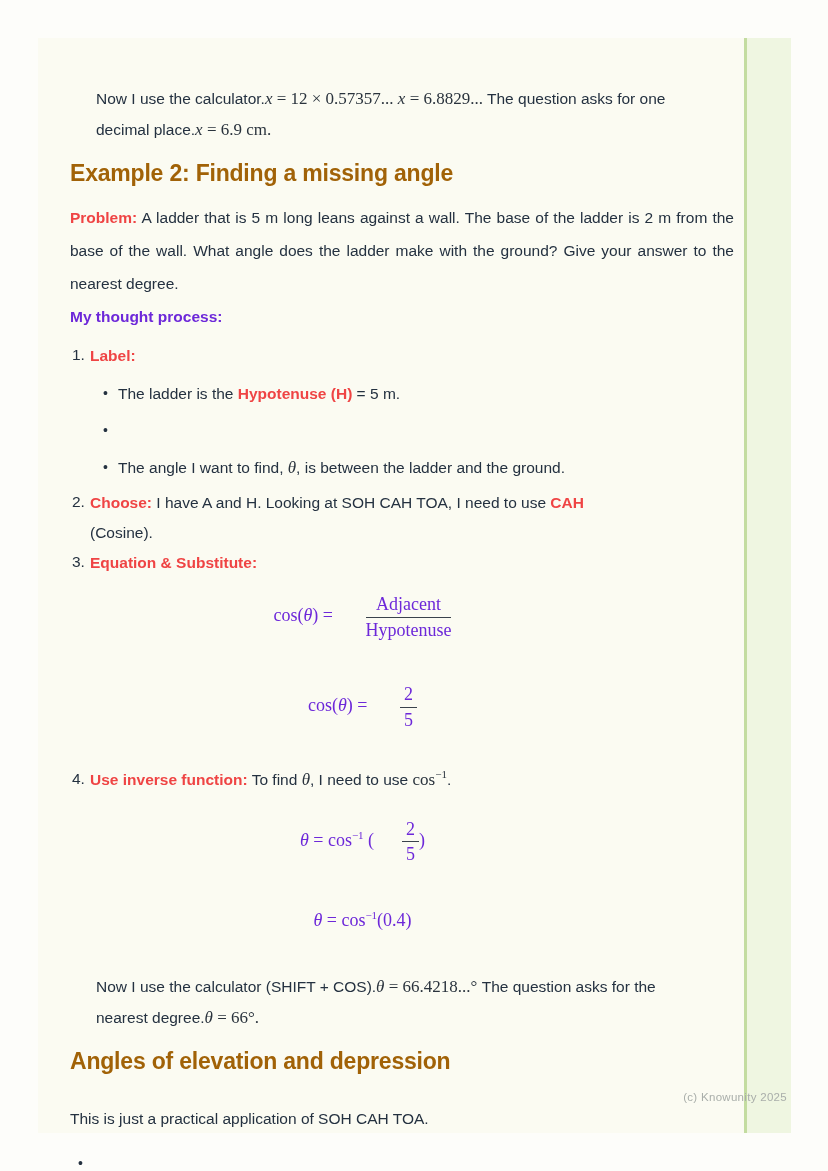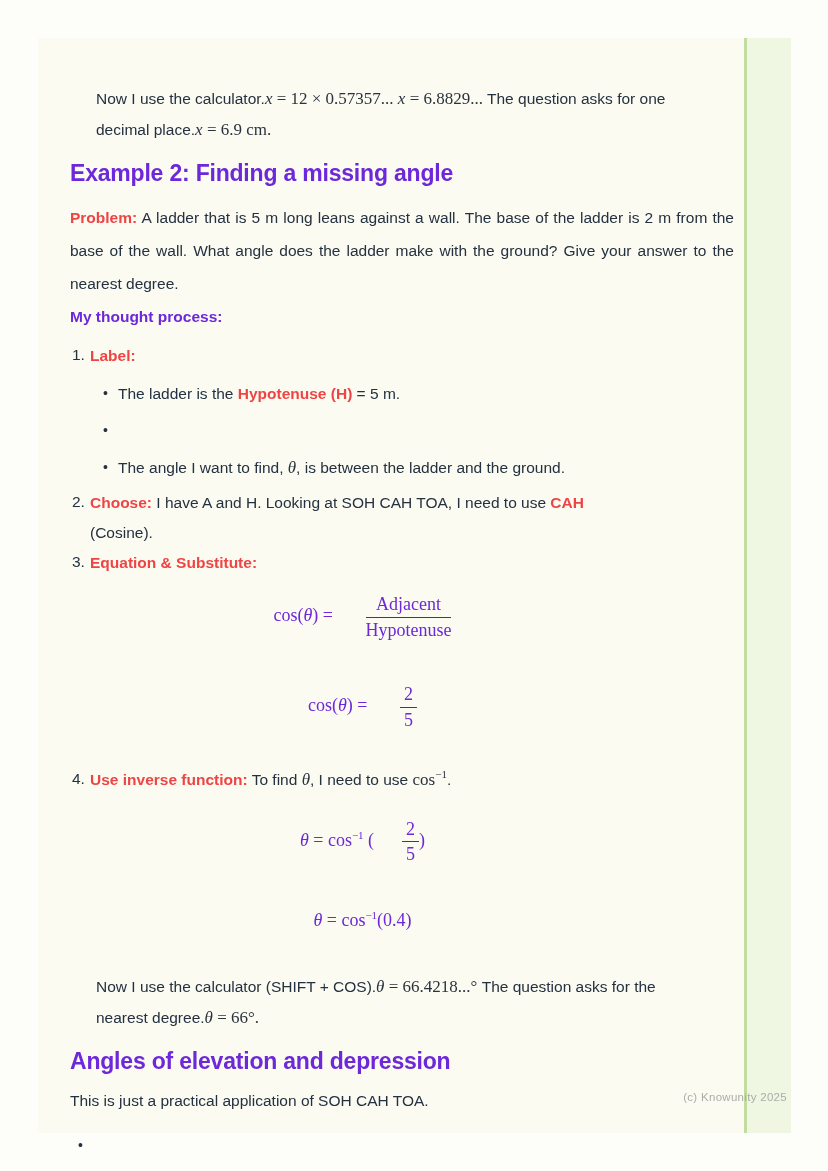--- a/index.html
+++ b/index.html
@@ -29,21 +29,21 @@
     font-size:15.5px; line-height:31px;
   }
   .math {
     font-family:"Liberation Serif","DejaVu Serif",serif;
     font-size:17px; color:#2a333d;
   }
   .math .var, .var { font-style:italic; font-family:"Liberation Serif","DejaVu Serif",serif; }
   sup.msup { font-size:11px; vertical-align:super; line-height:0; }
   h2.green {
     margin:14px 0 0 0; font-size:23px; line-height:28px;
-    color:#6d28d9; font-weight:700; letter-spacing:-0.2px;
+    color:#a16207; font-weight:700; letter-spacing:-0.2px;
   }
   .problem-para {
     margin-top:14px; width:664px; text-align:justify;
     font-size:15.5px; line-height:33px;
   }
   .bold { font-weight:700; color:#ef4444; }
   .thought { margin-top:3px; font-size:15.5px; line-height:28px; font-weight:700; color:#6d28d9; }
   .li { display:flex; margin-left:2px; font-size:15.5px; line-height:28px; }
   .li .num { width:18px; flex:none; }
   .li .li-body { width:552px; line-height:30px; }
@@ -63,21 +63,21 @@
   .eq2 { margin-top:44px; }
   .eq3 { margin-top:24px; }
   .eq4 { margin-top:40px; }
   .frac {
     display:inline-block; vertical-align:middle;
     text-align:center; line-height:1.15;margin-left:28px;
   }
   .frac .fnum { display:block; padding:0 4px 2px 4px; border-bottom:1.4px solid #3a424c; }
   .frac .fden { display:block; padding-top:2px; }
   .calc2 { margin-top:36px; }
-  .angles-para { margin-top:12px; font-size:15.5px; line-height:28px; }
+  .angles-para { margin-top:30px; font-size:15.5px; line-height:28px; }
   .top-bullet { margin-top:16px; margin-left:8px; }
   .top-bullet .marker { width:19px; }
   .watermark {
     position:absolute; right:4px; bottom:30px; z-index:3;
     font-size:11.5px; color:#a9aeaa; letter-spacing:0.3px;
   }
   i.ital { font-style:italic; }
 </style>
 </head>
 <body>

